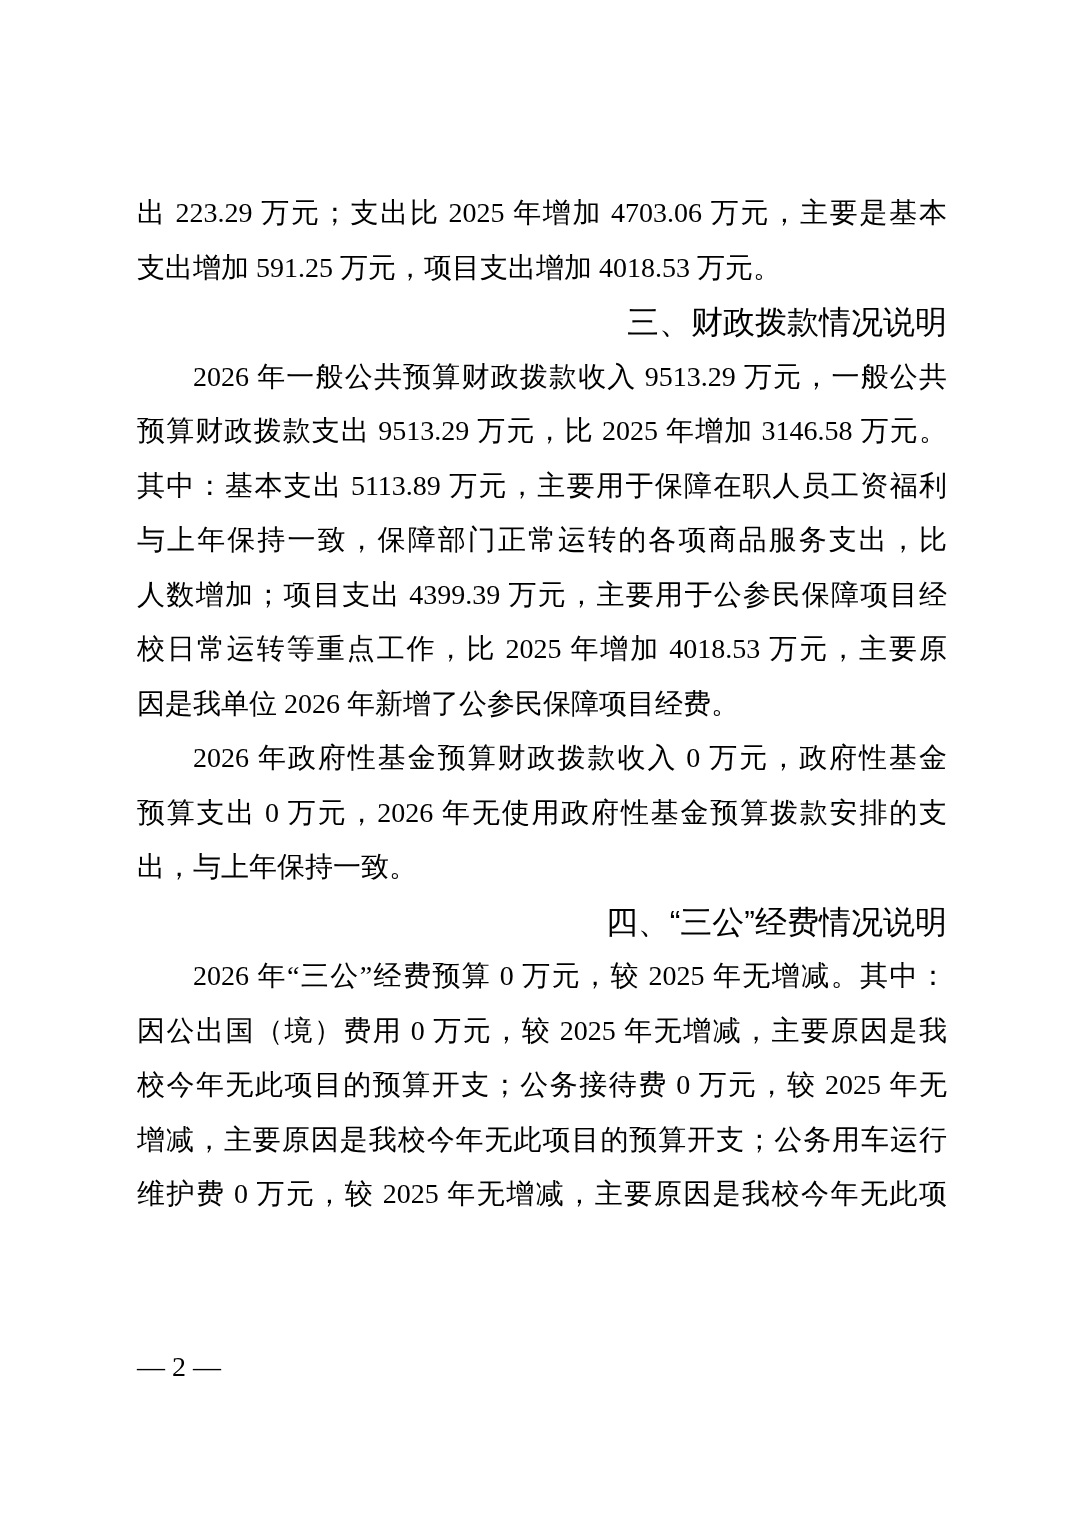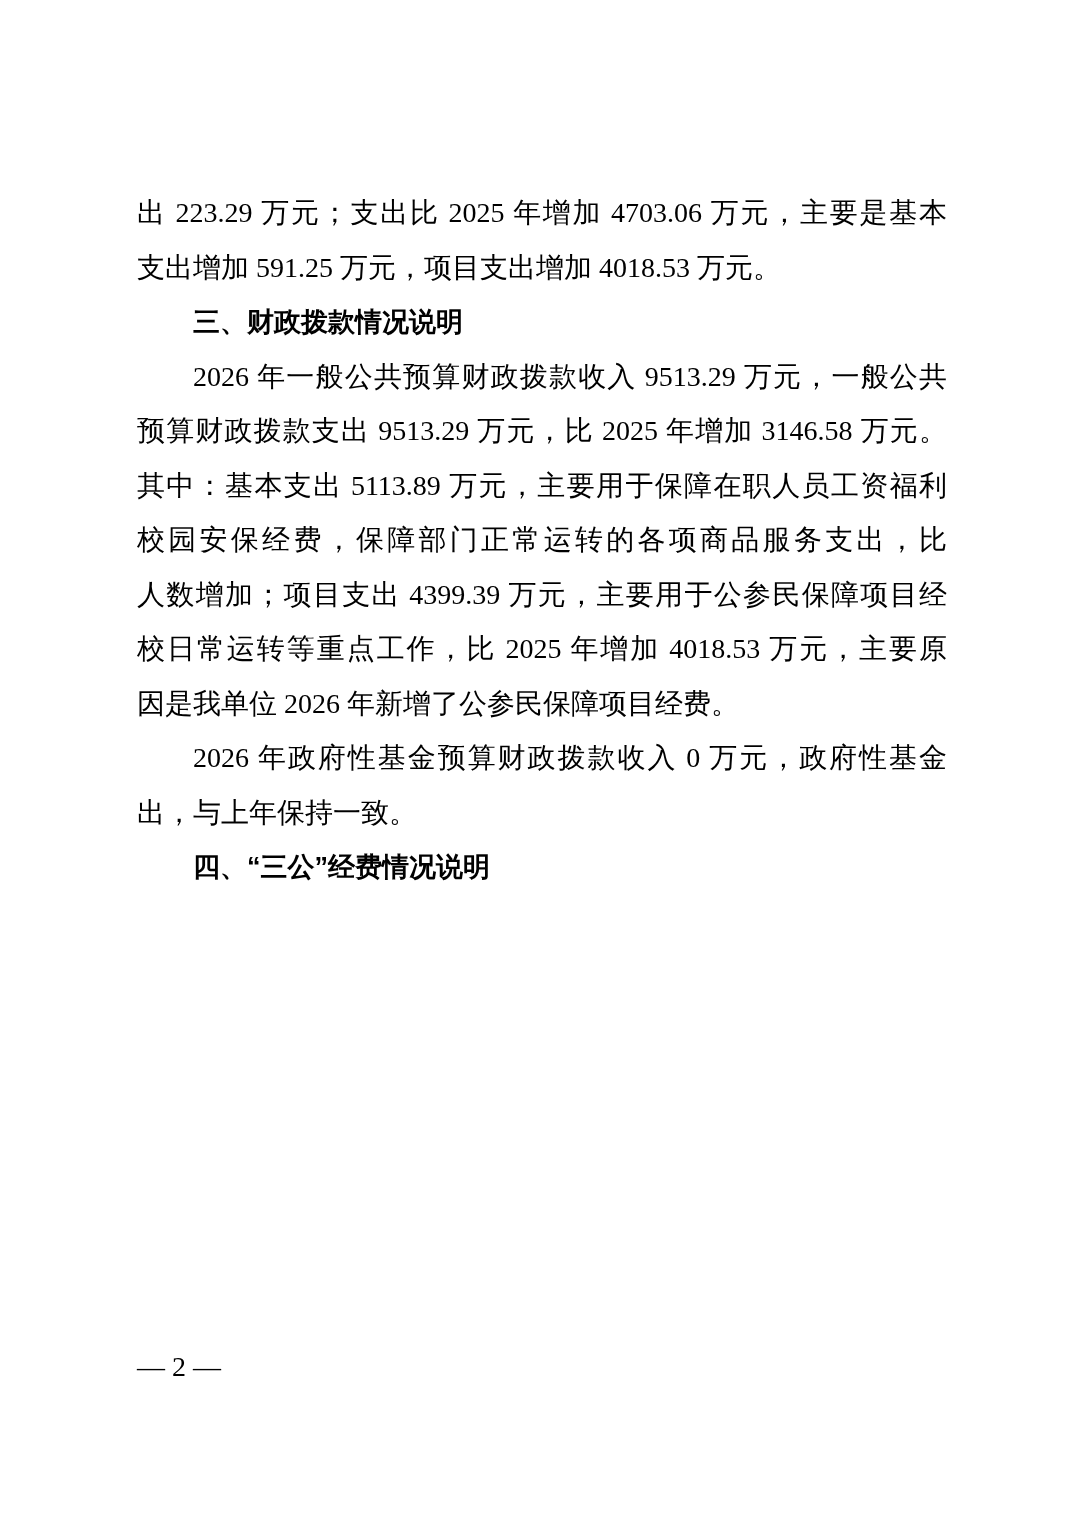--- a/index.html
+++ b/index.html
@@ -35,22 +35,23 @@
     text-align: justify;
     text-align-last: justify;
   }
   
   .ind {
     text-indent: 56px;
   }
   
   .h {
     font-family: "Liberation Sans", "DejaVu Sans", sans-serif;
-    font-weight: 700;
-    font-size: 27px;
+    font-weight: 400;
+    font-size: 32px;
+    text-align: right;
   }
   .footer {
     position: absolute;
     left: 137px;
     top: 1350px;
     font-size: 28px;
     line-height: 34px;
     color: #000000;
     font-family: "Liberation Serif", "DejaVu Serif", serif;
   }
@@ -66,31 +67,39 @@
       <div class="line j">出 223.29 万元；支出比 2025 年增加 4703.06 万元，主要是基本</div>
       <div class="line">支出增加 591.25 万元，项目支出增加 4018.53 万元。</div>
     </div>
 
     <div class="line h ind">三、财政拨款情况说明</div>
 
     <div>
       <div class="line j ind">2026 年一般公共预算财政拨款收入 9513.29 万元，一般公共</div>
       <div class="line j">预算财政拨款支出 9513.29 万元，比 2025 年增加 3146.58 万元。</div>
       <div class="line j">其中：基本支出 5113.89 万元，主要用于保障在职人员工资福利</div>
-      <div class="line j">校园安保经费，保障部门正常运转的各项商品服务支出，比</div>
+      <div class="line j">与上年保持一致，保障部门正常运转的各项商品服务支出，比</div>
       <div class="line j">人数增加；项目支出 4399.39 万元，主要用于公参民保障项目经</div>
       <div class="line j">校日常运转等重点工作，比 2025 年增加 4018.53 万元，主要原</div>
       <div class="line">因是我单位 2026 年新增了公参民保障项目经费。</div>
     </div>
 
     <div>
       <div class="line j ind">2026 年政府性基金预算财政拨款收入 0 万元，政府性基金</div>
+      <div class="line j">预算支出 0 万元，2026 年无使用政府性基金预算拨款安排的支</div>
       <div class="line">出，与上年保持一致。</div>
     </div>
 
     <div class="line h ind">四、“三公”经费情况说明</div>
 
+    <div>
+      <div class="line j ind">2026 年“三公”经费预算 0 万元，较 2025 年无增减。其中：</div>
+      <div class="line j">因公出国（境）费用 0 万元，较 2025 年无增减，主要原因是我</div>
+      <div class="line j">校今年无此项目的预算开支；公务接待费 0 万元，较 2025 年无</div>
+      <div class="line j">增减，主要原因是我校今年无此项目的预算开支；公务用车运行</div>
+      <div class="line j">维护费 0 万元，较 2025 年无增减，主要原因是我校今年无此项</div>
+    </div>
 
   </div>
 
   <div class="footer">— 2 —</div>
 
 </div>
 
 </body></html>

